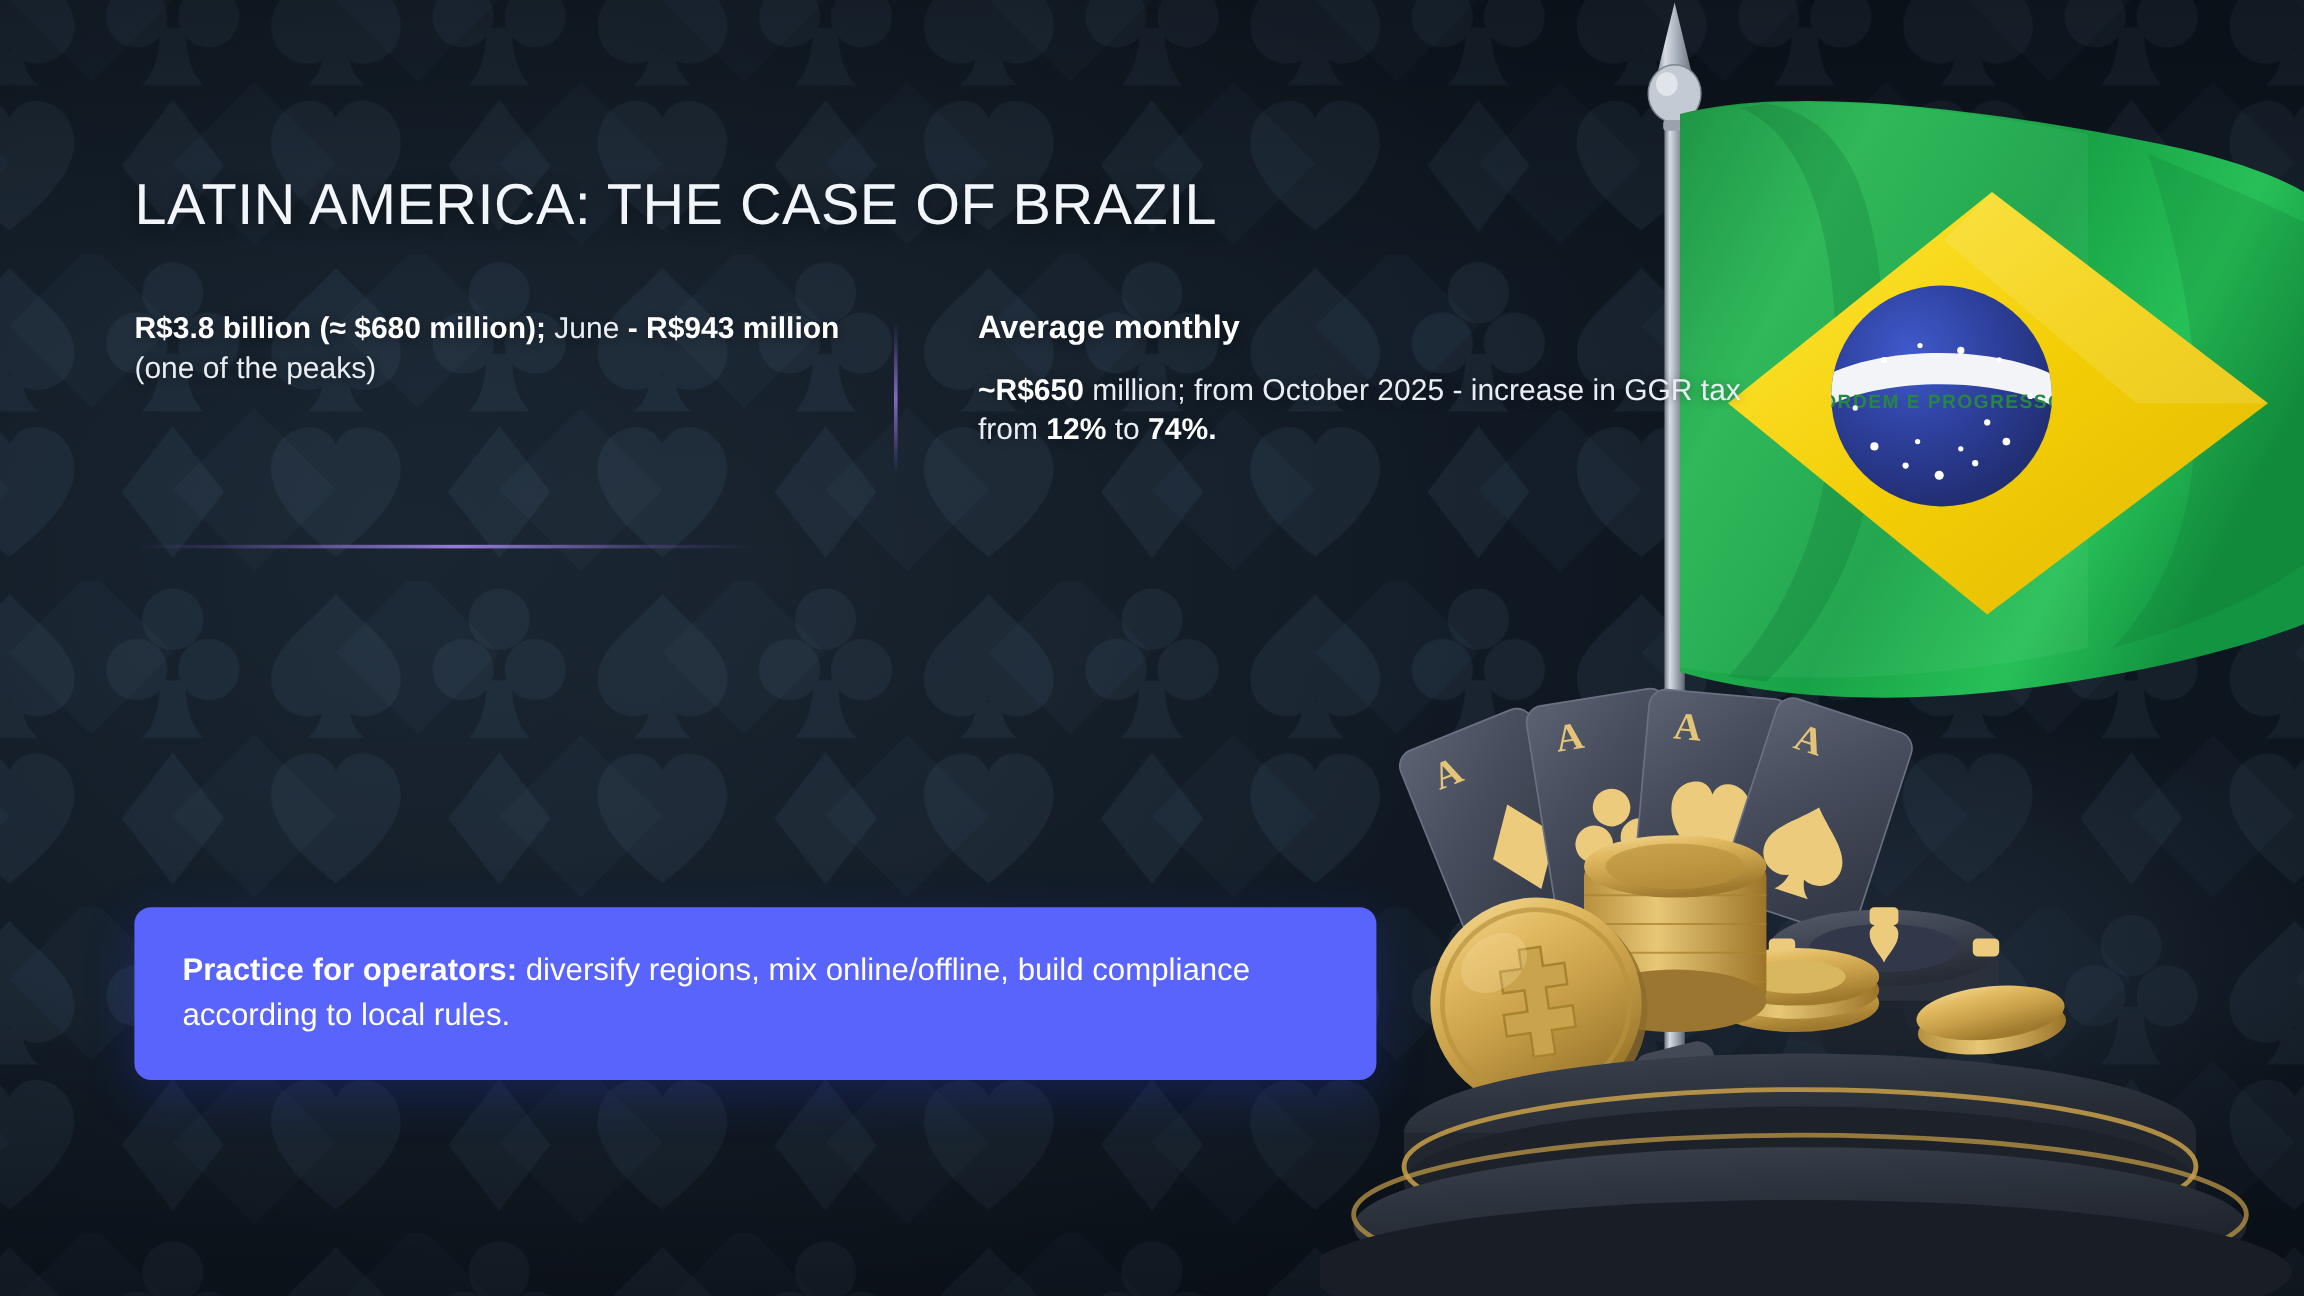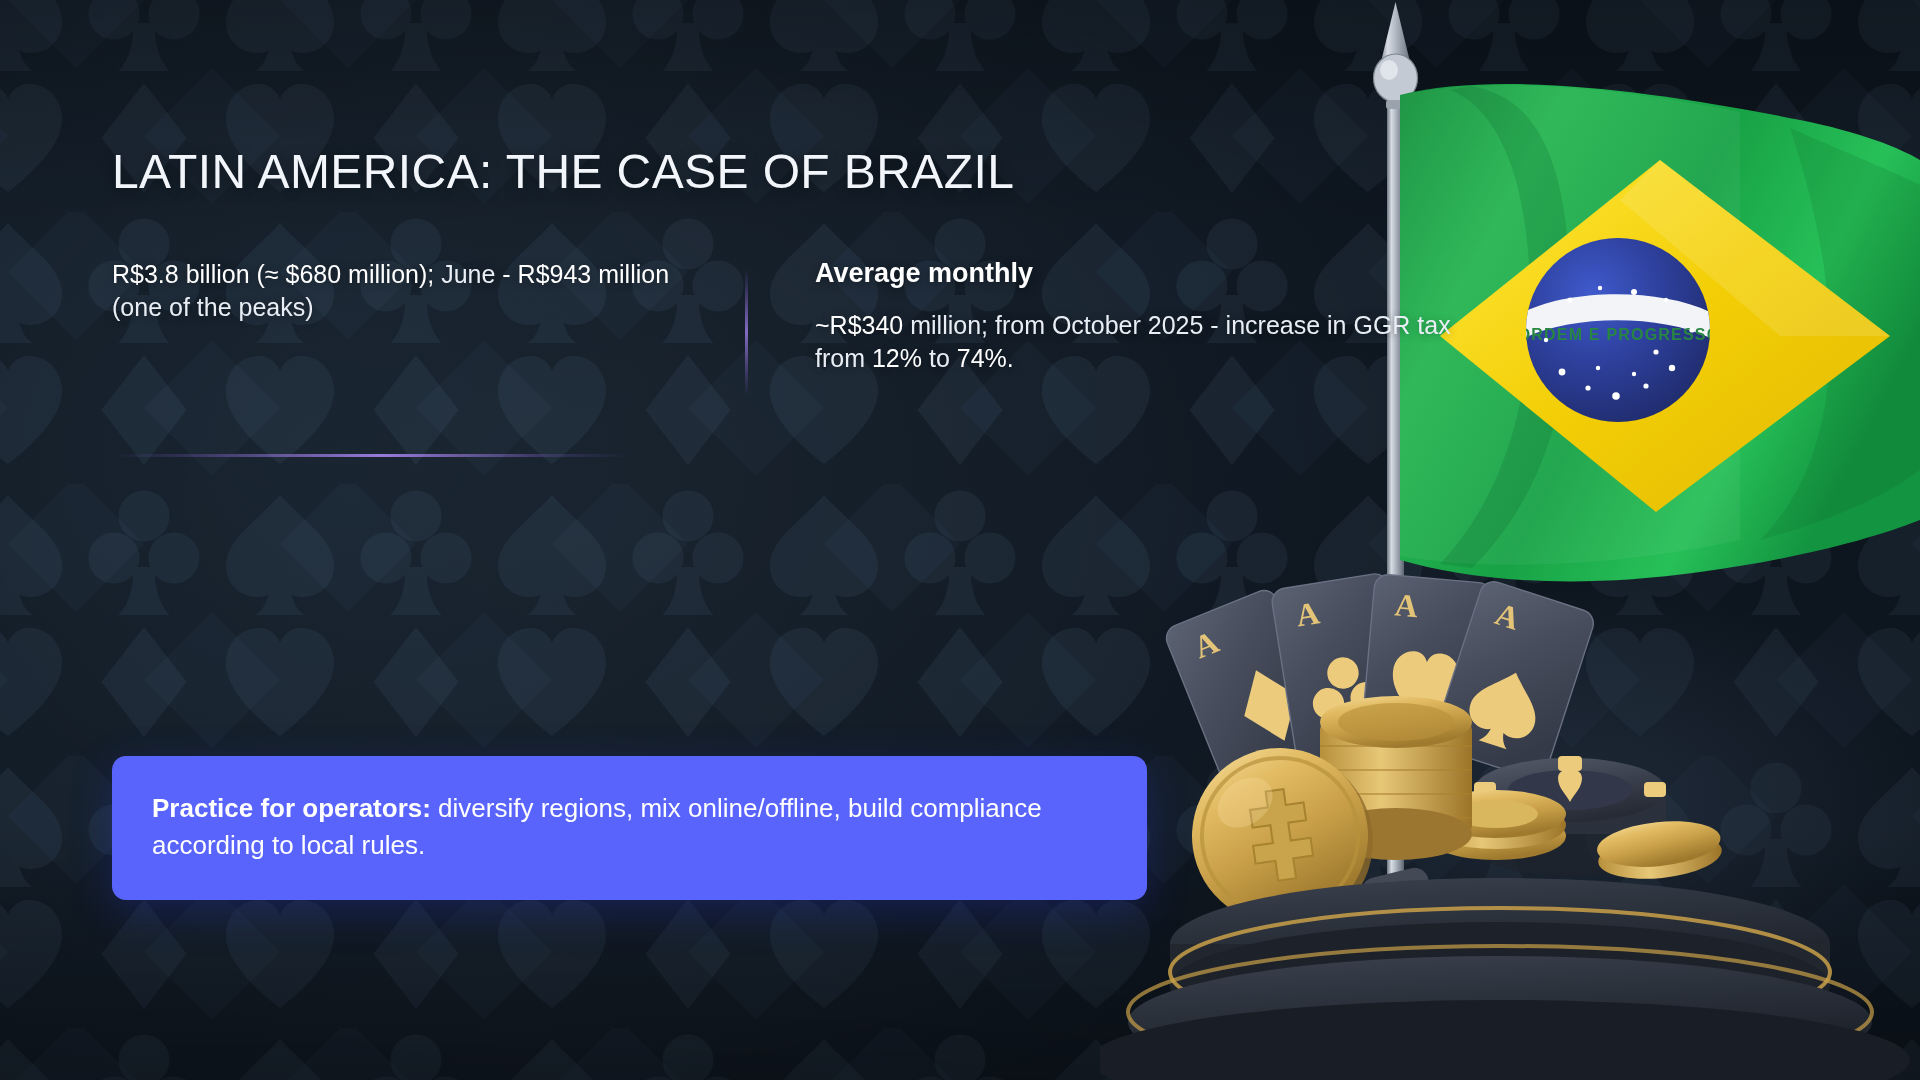--- a/index.html
+++ b/index.html
@@ -45,21 +45,21 @@
   .col-head{
     font-size:27px;font-weight:700;color:#ffffff;
     margin:0 0 20px 0;line-height:1.15;
     text-shadow:0 2px 10px rgba(0,0,0,.4);
   }
   .col-body{
     font-size:25px;line-height:1.33;color:#e9eef5;
     font-weight:400;
     text-shadow:0 1px 8px rgba(0,0,0,.35);
   }
-  .col-body b{font-weight:400;color:#ffffff;}
+  .col-body b{font-weight:700;color:#ffffff;}
 
   
   .v-div{
     position:absolute;left:745px;top:268px;width:3px;height:128px;z-index:7;
     background:linear-gradient(180deg,
         rgba(124,92,196,0) 0%,
         rgba(124,92,196,.25) 14%,
         rgba(150,120,220,.85) 50%,
         rgba(124,92,196,.25) 86%,
         rgba(124,92,196,0) 100%);
@@ -387,21 +387,21 @@
     <h1 class="title">LATIN AMERICA: THE CASE OF BRAZIL</h1>
 
     <div class="cols">
 
       <div class="col left">
         <div class="col-body"><b>R$3.8 billion (≈ $680 million);</b> June <b>- R$943 million</b> (one of the peaks)</div>
       </div>
 
       <div class="col right">
         <div class="col-head">Average monthly</div>
-        <div class="col-body"><b>~R$340</b> million; from October 2025 - increase in GGR tax from <b>12%</b> to <b>74%.</b></div>
+        <div class="col-body"><b>~R$650</b> million; from October 2025 - increase in GGR tax from <b>12%</b> to <b>74%.</b></div>
       </div>
 
     </div>
 
     <div class="v-div"></div>
     <div class="h-div"></div>
 
 
     <div class="callout">
       <div class="callout-text">

